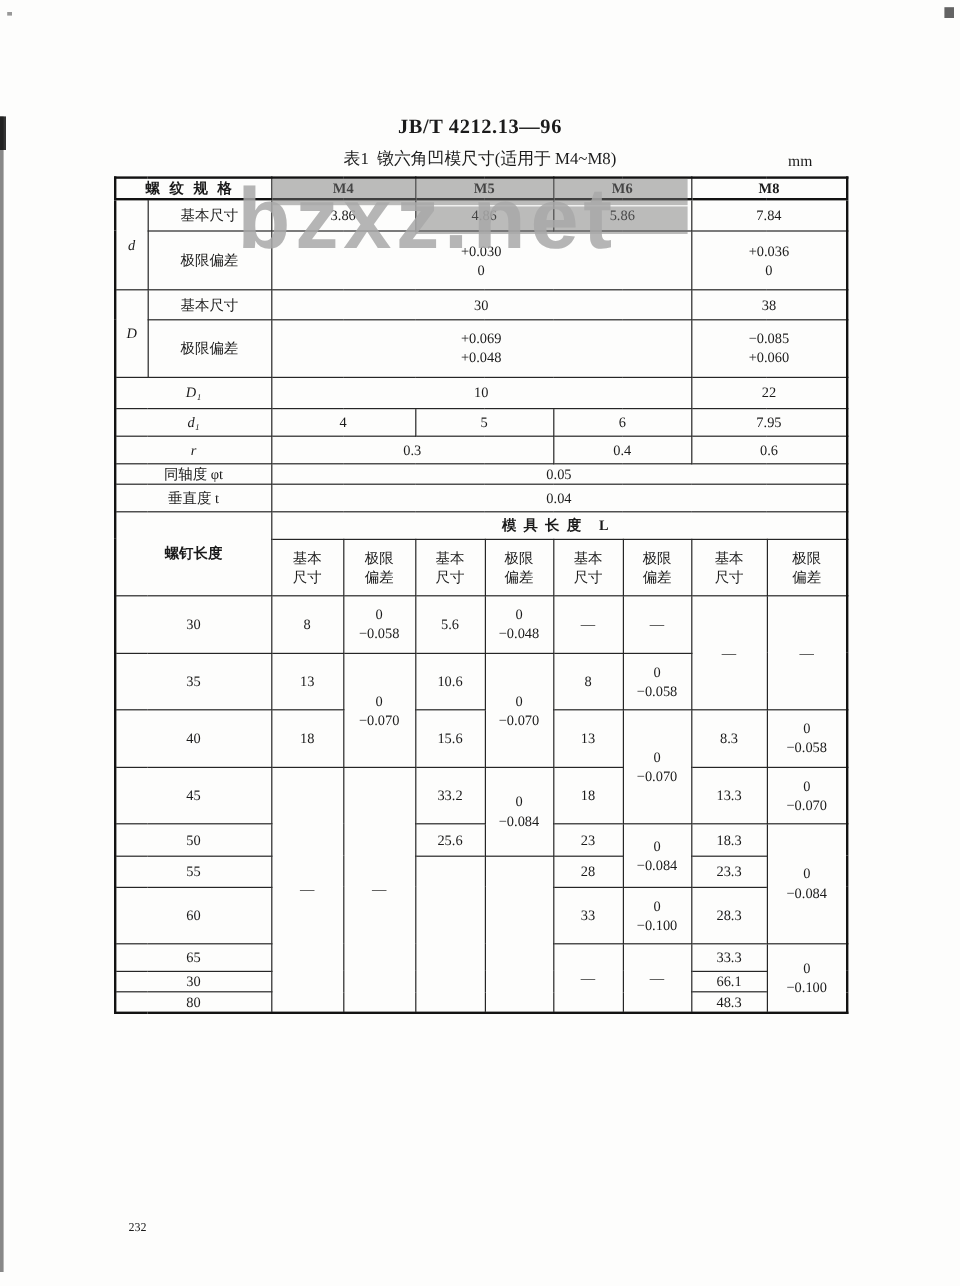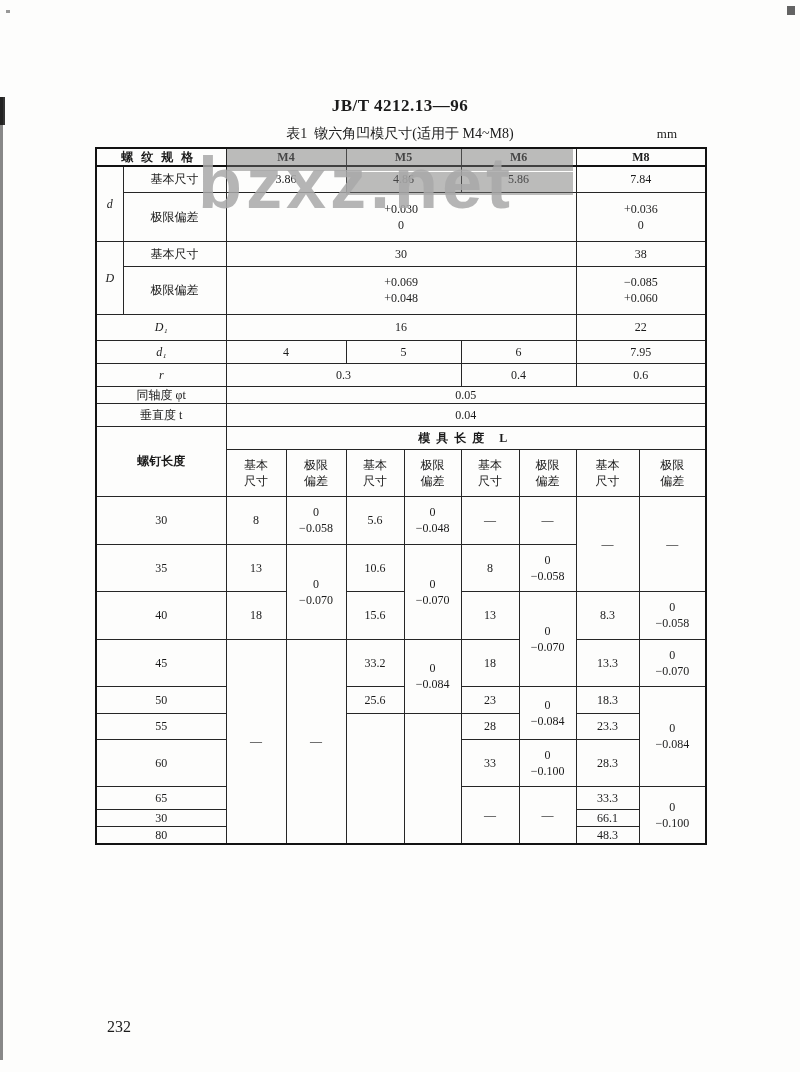--- a/index.html
+++ b/index.html
@@ -38,21 +38,21 @@
 
   
   .wm-band{position:absolute;background:rgba(115,115,115,.48);z-index:3;pointer-events:none;}
   .wm-band1{left:227px;top:149px;width:346px;height:22px;}
   .wm-band2{left:346px;top:172px;width:227px;height:23px;}
   .wm-text{
     position:absolute;left:198px;top:142px;z-index:4;pointer-events:none;
     font-family:"Liberation Sans","DejaVu Sans",sans-serif;font-weight:bold;
     font-size:72px;letter-spacing:4px;color:rgba(168,168,168,.85);
   }
-  .page-num{position:absolute;left:107px;top:1018px;font-size:16px;}
+  .page-num{position:absolute;left:107px;top:1018px;font-size:10px;}
 </style>
 </head>
 <body>
 
 <div class="page">
 
   <div class="edge-left"></div>
   <div class="edge-left-blob"></div>
   <div class="corner-mark"></div>
   <div class="speck"></div>
@@ -112,21 +112,21 @@
     <tr class="h48">
       <td>极限偏差</td>
       <td colspan="6">+0.069
 +0.048</td>
       <td colspan="2">−0.085
 +0.060</td>
     </tr>
 
     <tr class="h26">
       <td colspan="2" class="it">D₁</td>
-      <td colspan="6">16</td>
+      <td colspan="6">10</td>
       <td colspan="2">22</td>
     </tr>
 
     <tr class="h23">
       <td colspan="2" class="it">d₁</td>
       <td colspan="2">4</td>
       <td colspan="2">5</td>
       <td colspan="2">6</td>
       <td colspan="2">7.95</td>
     </tr>

